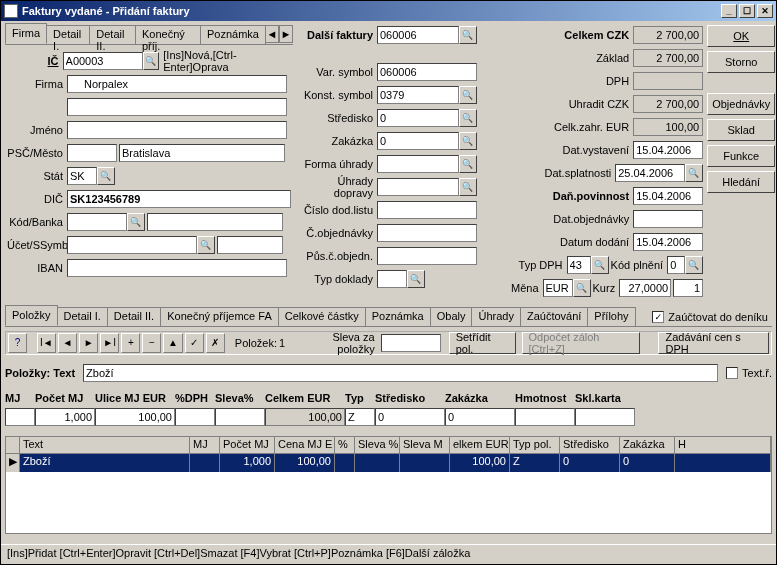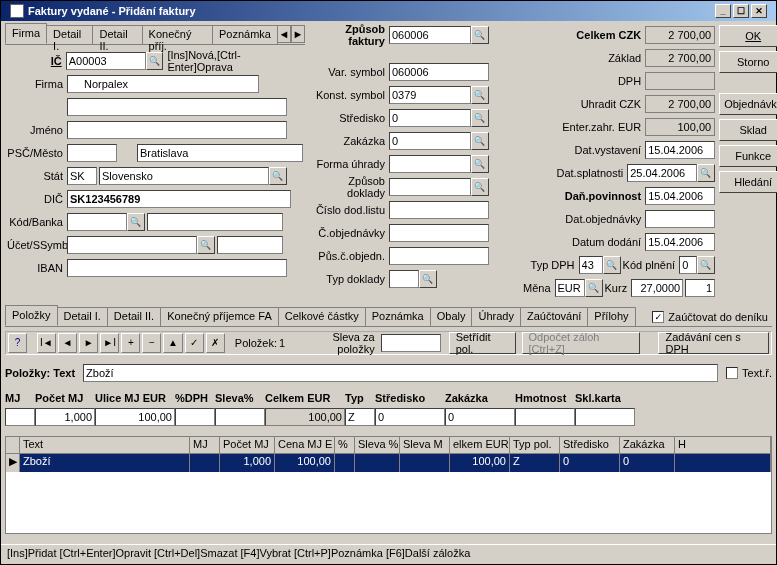--- a/index.html
+++ b/index.html
@@ -1,18 +1,18 @@
 <!DOCTYPE html>
 <html><head>
 <meta charset="utf-8">
 <style>
 * { box-sizing: border-box; margin: 0; padding: 0; font-family: "MS Sans Serif", Tahoma, sans-serif; font-size: 11px; }
 body { background: #d4d0c8; width: 777px; height: 565px; overflow: hidden; }
 .window { width: 777px; height: 565px; border: 1px solid #000; background: #d4d0c8; display: flex; flex-direction: column; }
-.titlebar { height: 20px; background: linear-gradient(to right, #0a246a, #a6caf0); color: #fff; display: flex; align-items: center; padding: 0 9px; font-weight: bold; }
+.titlebar { height: 20px; background: linear-gradient(to right, #0a246a, #a6caf0); color: #fff; display: flex; align-items: center; padding: 0 3px; font-weight: bold; }
 .titlebar-icon { width: 14px; height: 14px; background: #fff; margin-right: 4px; border: 1px solid #666; }
 .titlebar-text { flex: 1; }
 .titlebtn { width: 16px; height: 14px; background: #d4d0c8; border: 1px solid #fff; border-right-color: #404040; border-bottom-color: #404040; margin-left: 2px; color: #000; font-size: 9px; text-align: center; line-height: 12px; cursor: pointer; font-family: Marlett, sans-serif; }
 
 .body { flex: 1; padding: 4px; display: flex; gap: 4px; flex-direction: column; }
 .top-row { display: flex; gap: 4px; }
 .tab-strip { display: flex; border-bottom: 1px solid #808080; height: 20px; }
 .tab { padding: 2px 6px; background: #d4d0c8; border: 1px solid #808080; border-bottom: none; margin-right: -1px; cursor: pointer; position: relative; }
 .tab.active { background: #d4d0c8; border-bottom: 1px solid #d4d0c8; z-index: 1; margin-top: -2px; padding-top: 3px; }
 .tab-scroll { margin-left: auto; display: flex; }
@@ -81,39 +81,38 @@
 
         <div style="padding:6px 2px;">
           <div class="frow">
             <div class="flabel bold" style="width:60px;text-decoration:underline">IČ</div>
             <input class="finput" style="width: 80px;" value="A00003">
             <span class="icon-btn">🔍</span>
             <span style="margin-left:4px">[Ins]Nová,[Ctrl-Enter]Oprava</span>
           </div>
           <div class="frow">
             <div class="flabel" style="width:60px">Firma</div>
-            <input class="finput" style="width: 192px; padding-left: 16px;" value="Norpalex">
+            <input class="finput" style="width: 220px; padding-left: 16px;" value="Norpalex">
           </div>
           <div class="frow">
               <div class="flabel" style="width:60px"></div>
               <input class="finput" style="width: 220px;">
             </div>
           <div class="frow">
             <div class="flabel" style="width:60px">Jméno</div>
             <input class="finput" style="width: 220px;" value="">
           </div>
           <div class="frow">
             <div class="flabel" style="width:60px">PSČ/Město</div>
             <input class="finput" style="width: 50px;">
-            <input class="finput" style="width: 166px; margin-left: 20px;" value="Bratislava">
+            <input class="finput" style="width: 166px; margin-left: 2px;" value="Bratislava">
           </div>
           <div class="frow">
             <div class="flabel" style="width:60px">Stát</div>
             <input class="finput" style="width: 30px;" value="SK">
-            <input class="finput" style="width: 170px; margin-left: 2px;" value="Slovensko">
             <span class="icon-btn">🔍</span>
           </div>
           <div class="frow">
             <div class="flabel" style="width:60px">DIČ</div>
             <input class="finput" style="width: 224px; font-weight: bold;" value="SK123456789">
           </div>
           <div class="frow">
             <div class="flabel" style="width:60px">Kód/Banka</div>
             <input class="finput" style="width: 60px;">
             <span class="icon-btn">🔍</span>
@@ -130,21 +129,21 @@
             <input class="finput" style="width: 220px;">
           </div>
         </div>
       </div>
 
       <div class="panel-mid">
         <div style="display:flex;gap:4px">
 
           <div style="width:210px">
             <div class="frow">
-              <div class="flabel bold" style="width:80px">Způsob faktury</div>
+              <div class="flabel bold" style="width:80px">Další faktury</div>
               <input class="finput" style="width: 82px;" value="060006">
               <span class="icon-btn">🔍</span>
             </div>
             <div style="height:14px"></div>
             <div class="frow">
                 <div class="flabel" style="width:80px">Var. symbol</div>
                 <input class="finput" style="width: 100px;" value="060006">
               </div>
             <div class="frow">
                 <div class="flabel" style="width:80px">Konst. symbol</div>
@@ -160,21 +159,21 @@
                 <div class="flabel" style="width:80px">Zakázka</div>
                 <input class="finput" style="width: 82px;" value="0">
                 <span class="icon-btn">🔍</span>
               </div>
             <div class="frow">
                 <div class="flabel" style="width:80px">Forma úhrady</div>
                 <input class="finput" style="width: 82px;">
                 <span class="icon-btn">🔍</span>
               </div>
             <div class="frow">
-                <div class="flabel" style="width:80px">Způsob doklady</div>
+                <div class="flabel" style="width:80px">Úhrady dopravy</div>
                 <input class="finput" style="width: 82px;">
                 <span class="icon-btn">🔍</span>
               </div>
             <div class="frow">
                 <div class="flabel" style="width:80px">Číslo dod.listu</div>
                 <input class="finput" style="width: 100px;">
               </div>
             <div class="frow">
                 <div class="flabel" style="width:80px">Č.objednávky</div>
                 <input class="finput" style="width: 100px;">
@@ -201,21 +200,21 @@
               </div>
             <div class="frow">
                 <div class="total-label">DPH</div>
                 <div class="total-val readonly"></div>
               </div>
             <div class="frow">
                 <div class="total-label">Uhradit CZK</div>
                 <div class="total-val readonly">2 700,00</div>
               </div>
             <div class="frow">
-                <div class="total-label">Enter.zahr. EUR</div>
+                <div class="total-label">Celk.zahr. EUR</div>
                 <div class="total-val readonly">100,00</div>
               </div>
             <div class="frow">
                 <div class="total-label">Dat.vystavení</div>
                 <input class="finput" style="width: 70px;" value="15.04.2006">
               </div>
             <div class="frow">
                 <div class="total-label">Dat.splatnosti</div>
                 <input class="finput" style="width: 70px;" value="25.04.2006">
                 <span class="icon-btn">🔍</span>

